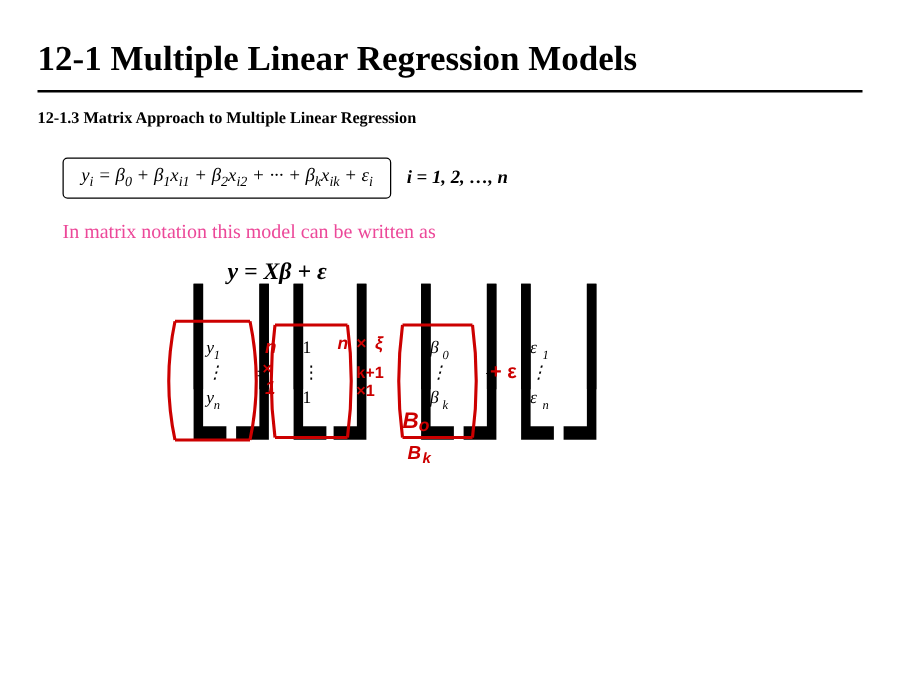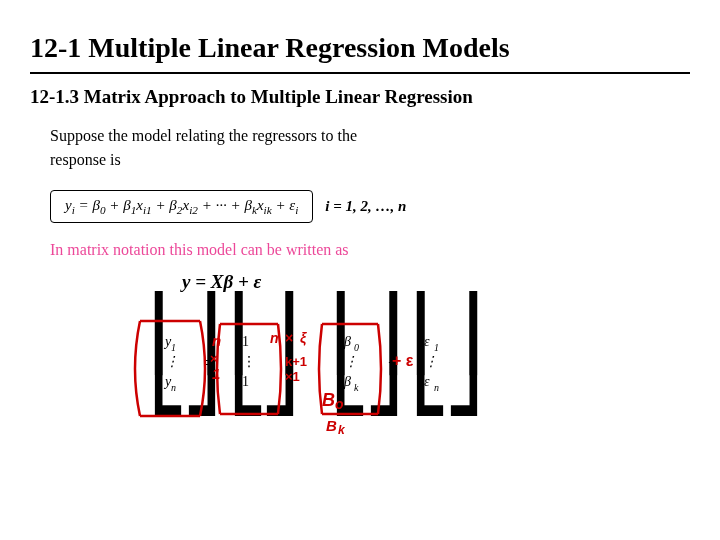--- a/index.html
+++ b/index.html
@@ -23,21 +23,21 @@
     .main-title {
       font-size: 28px;
       font-weight: bold;
       color: #000;
       padding-bottom: 8px;
       border-bottom: 2px solid #000;
       margin-bottom: 12px;
     }
 
     .section-title {
-      font-size: 19px;
+      font-size: 13px;
       font-weight: bold;
       color: #000;
       margin-bottom: 16px;
     }
 
     .body-text {
       font-size: 16px;
       color: #000;
       margin-left: 20px;
       margin-bottom: 10px;
@@ -81,24 +81,20 @@
   </style>
 </head>
 <body>
 
 <div class="page">
 
   <div class="main-title">12-1 Multiple Linear Regression Models</div>
 
   <div class="section-title">12-1.3 Matrix Approach to Multiple Linear Regression</div>
 
-  <div class="body-text">
-    <span>Suppose the model relating the regressors to the</span><br>
-    <span>response is</span>
-  </div>
 
   <div class="formula-row">
     <div class="formula-box">
       <span class="formula-inline">
         <i>y<sub>i</sub></i> = <i>β</i><sub>0</sub> + <i>β</i><sub>1</sub><i>x</i><sub>i1</sub> + <i>β</i><sub>2</sub><i>x</i><sub>i2</sub> + ··· + <i>β<sub>k</sub>x<sub>ik</sub></i> + <i>ε<sub>i</sub></i>
       </span>
     </div>
     <div style="font-style:italic; font-size:15px;font-weight:bold;">
       <i>i</i> = 1, 2, …, <i>n</i>
     </div>

